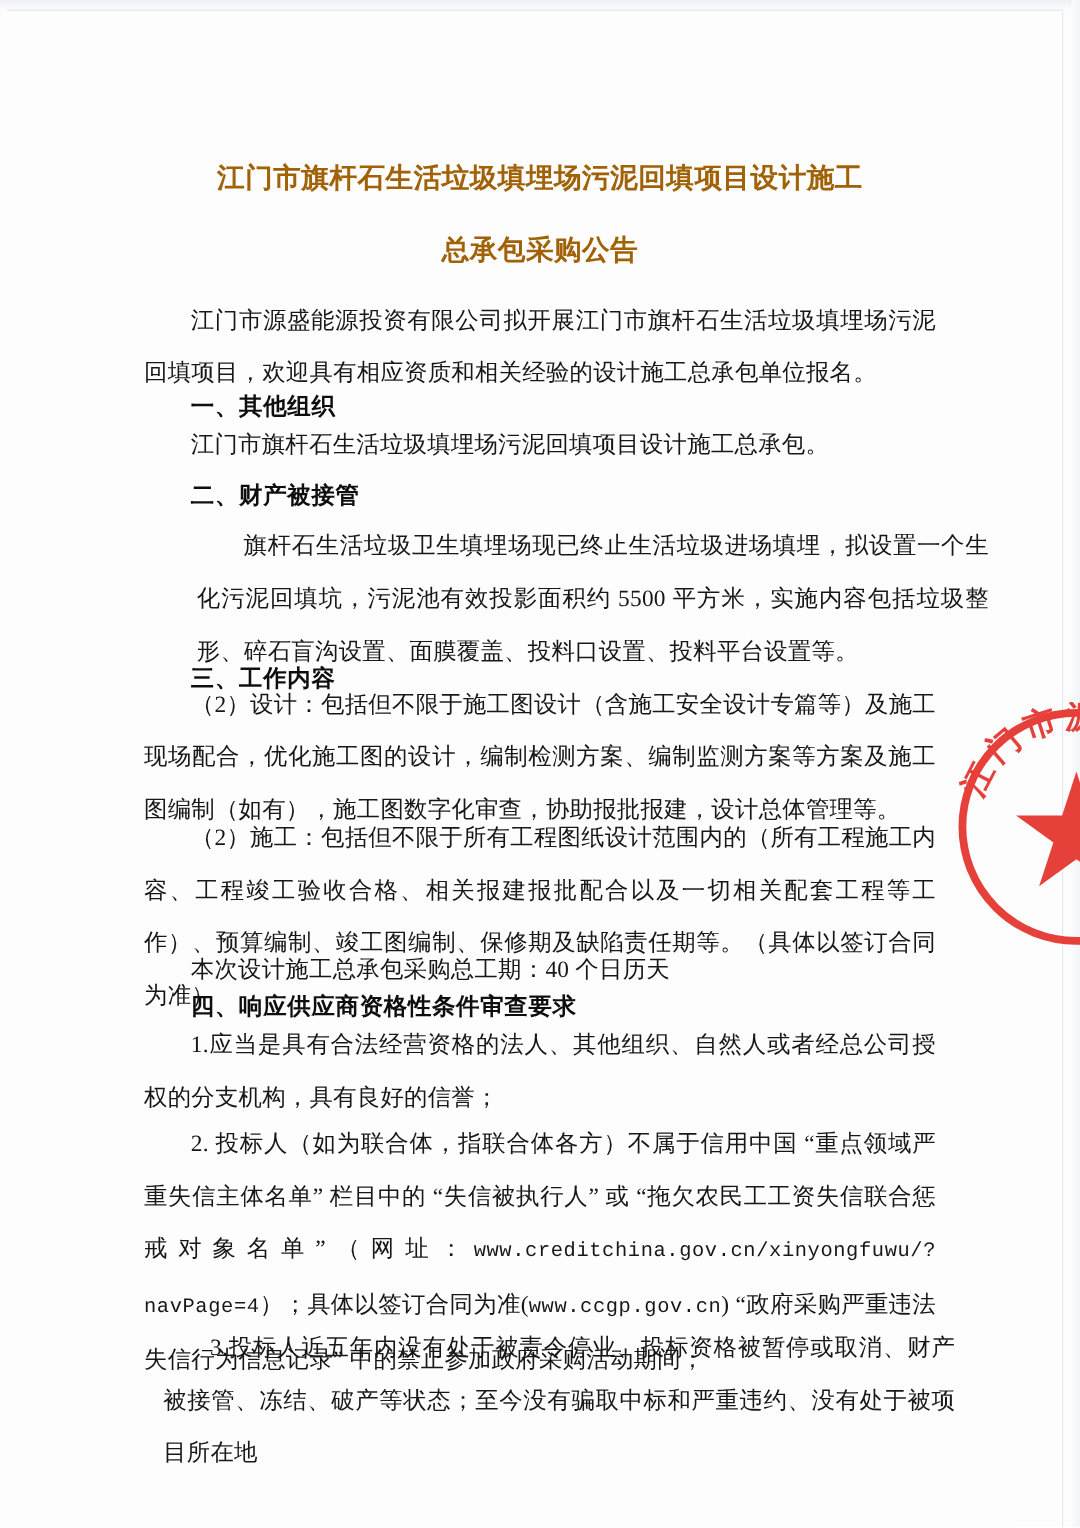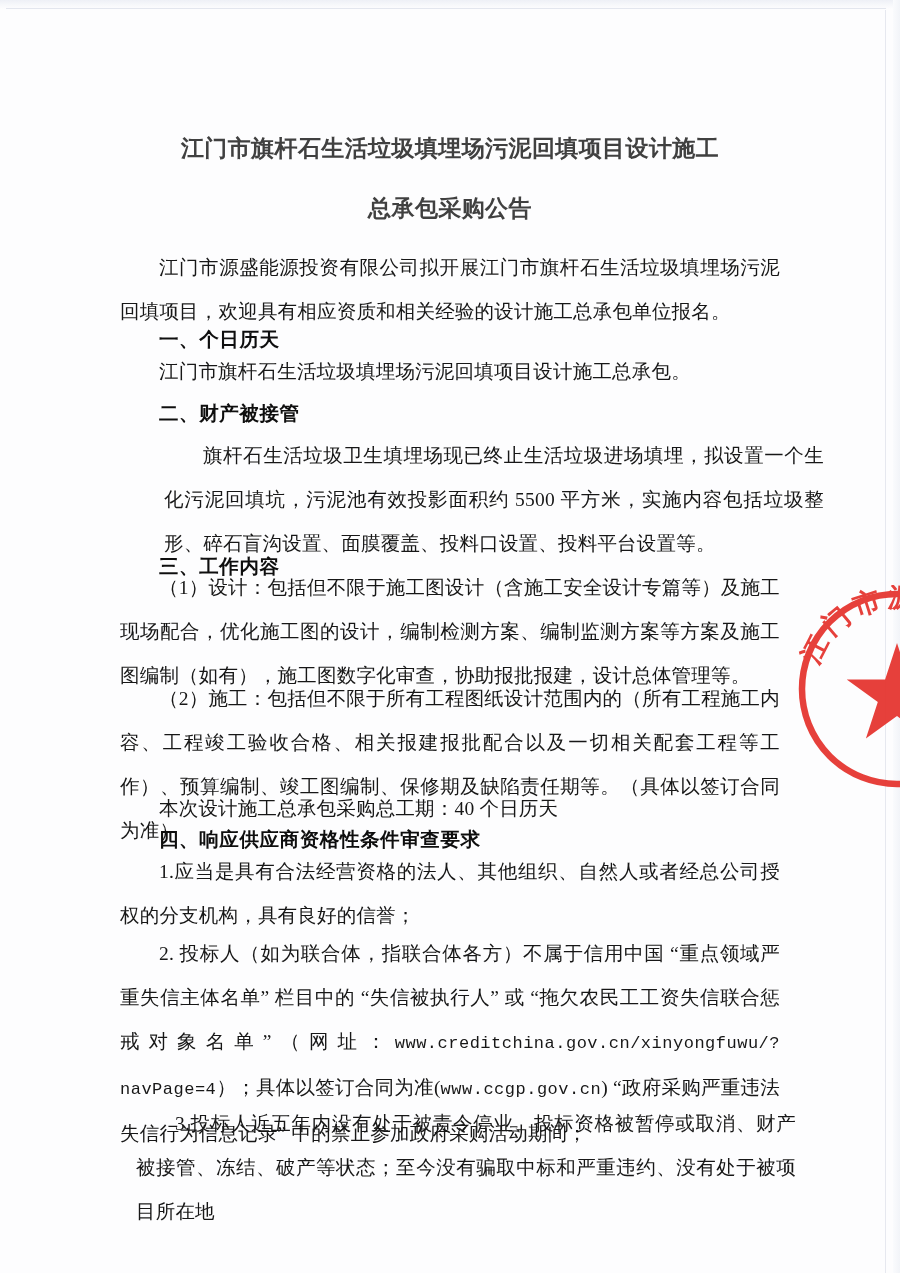--- a/index.html
+++ b/index.html
@@ -51,21 +51,21 @@
     width: 660px;
   }
 
   
   .doc-title {
     text-align: center;
     font-weight: bold;
     font-size: 23px;
     letter-spacing: 0.4px;
     line-height: 1;
-    color: #404040;
+    color: #a16207;
   }
   .title-line-1 { position: absolute; left: 0; top: 137px; width: 660px; }
   .title-line-2 { position: absolute; left: 0; top: 197px; width: 660px; }
 
   
   .para {
     position: absolute;
     width: 660px;
     font-size: 19.5px;
     line-height: 44px;
@@ -128,28 +128,28 @@
   <div class="scan-right-line"></div>
   <div class="scan-right-line2"></div>
 
   <div class="content">
 
     <div class="doc-title title-line-1">江门市旗杆石生活垃圾填埋场污泥回填项目设计施工</div>
     <div class="doc-title title-line-2">总承包采购公告</div>
 
     <div class="para indent p-intro">江门市源盛能源投资有限公司拟开展江门市旗杆石生活垃圾填埋场污泥回填项目，欢迎具有相应资质和相关经验的设计施工总承包单位报名。</div>
 
-    <div class="heading h-1">一、个日历天</div>
+    <div class="heading h-1">一、其他组织</div>
     <div class="para indent p-1">江门市旗杆石生活垃圾填埋场污泥回填项目设计施工总承包。</div>
 
     <div class="heading h-2">二、财产被接管</div>
     <div class="para indent p-2">旗杆石生活垃圾卫生填埋场现已终止生活垃圾进场填埋，拟设置一个生化污泥回填坑，污泥池有效投影面积约 5500 平方米，实施内容包括垃圾整形、碎石盲沟设置、面膜覆盖、投料口设置、投料平台设置等。</div>
 
     <div class="heading h-3">三、工作内容</div>
-    <div class="para indent p-3a">（1）设计：包括但不限于施工图设计（含施工安全设计专篇等）及施工现场配合，优化施工图的设计，编制检测方案、编制监测方案等方案及施工图编制（如有），施工图数字化审查，协助报批报建，设计总体管理等。</div>
+    <div class="para indent p-3a">（2）设计：包括但不限于施工图设计（含施工安全设计专篇等）及施工现场配合，优化施工图的设计，编制检测方案、编制监测方案等方案及施工图编制（如有），施工图数字化审查，协助报批报建，设计总体管理等。</div>
     <div class="para indent p-3b">（2）施工：包括但不限于所有工程图纸设计范围内的（所有工程施工内容、工程竣工验收合格、相关报建报批配合以及一切相关配套工程等工作）、预算编制、竣工图编制、保修期及缺陷责任期等。（具体以签订合同为准）</div>
     <div class="para indent p-3c">本次设计施工总承包采购总工期：40 个日历天</div>
 
     <div class="heading h-4">四、响应供应商资格性条件审查要求</div>
     <div class="para indent p-4-1">1.应当是具有合法经营资格的法人、其他组织、自然人或者经总公司授权的分支机构，具有良好的信誉；</div>
 
     <div class="para indent p-4-2"><span>2. 投标人（如为联合体，指联合体各方）不属于信用中国 “重点领域严重失信主体名单” 栏目中的 “失信被执行人” 或 “拖欠农民工工资失信联合惩戒对象名单”（网址：</span><span class="url">www.creditchina.gov.cn/xinyongfuwu/?navPage=4</span><span>）；具体以签订合同为准(</span><span class="url">www.ccgp.gov.cn</span><span>) “政府采购严重违法失信行为信息记录” 中的禁止参加政府采购活动期间；</span></div>
 
     <div class="para indent p-4-3">3.投标人近五年内没有处于被责令停业、投标资格被暂停或取消、财产被接管、冻结、破产等状态；至今没有骗取中标和严重违约、没有处于被项目所在地</div>
 

